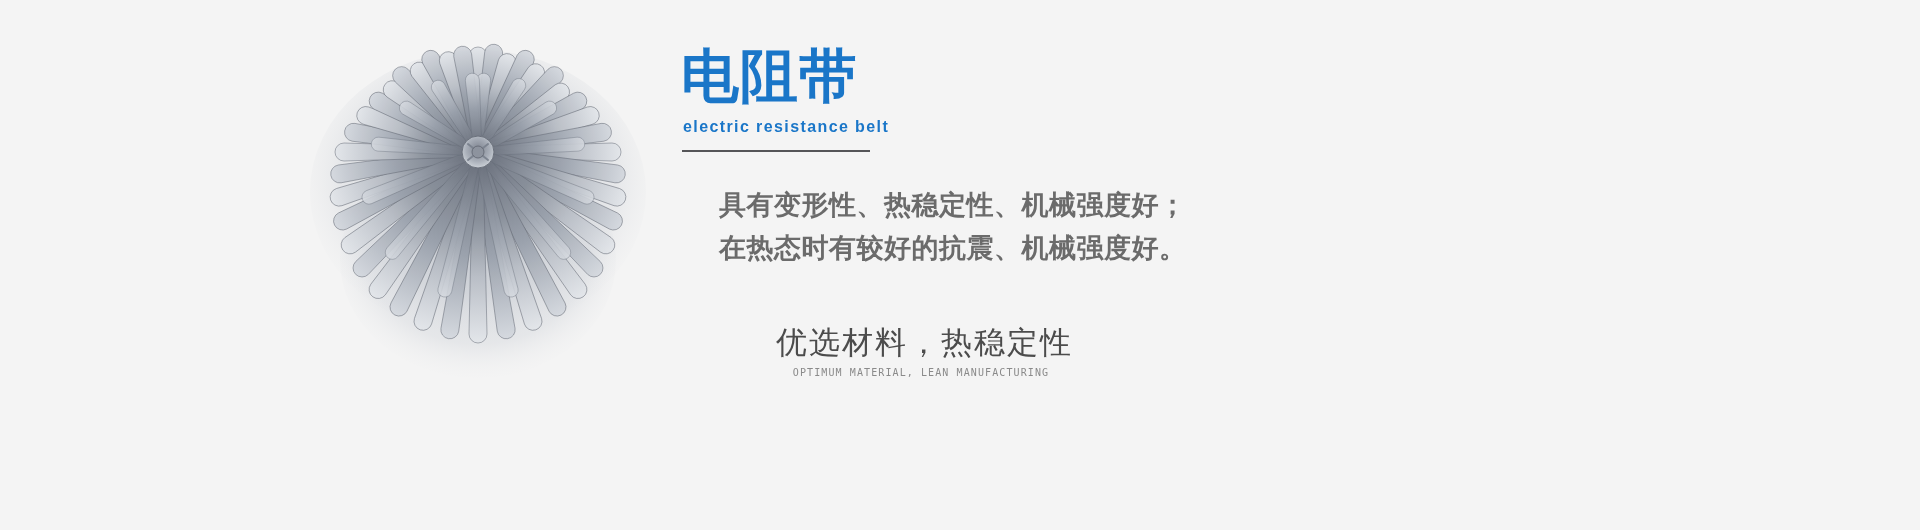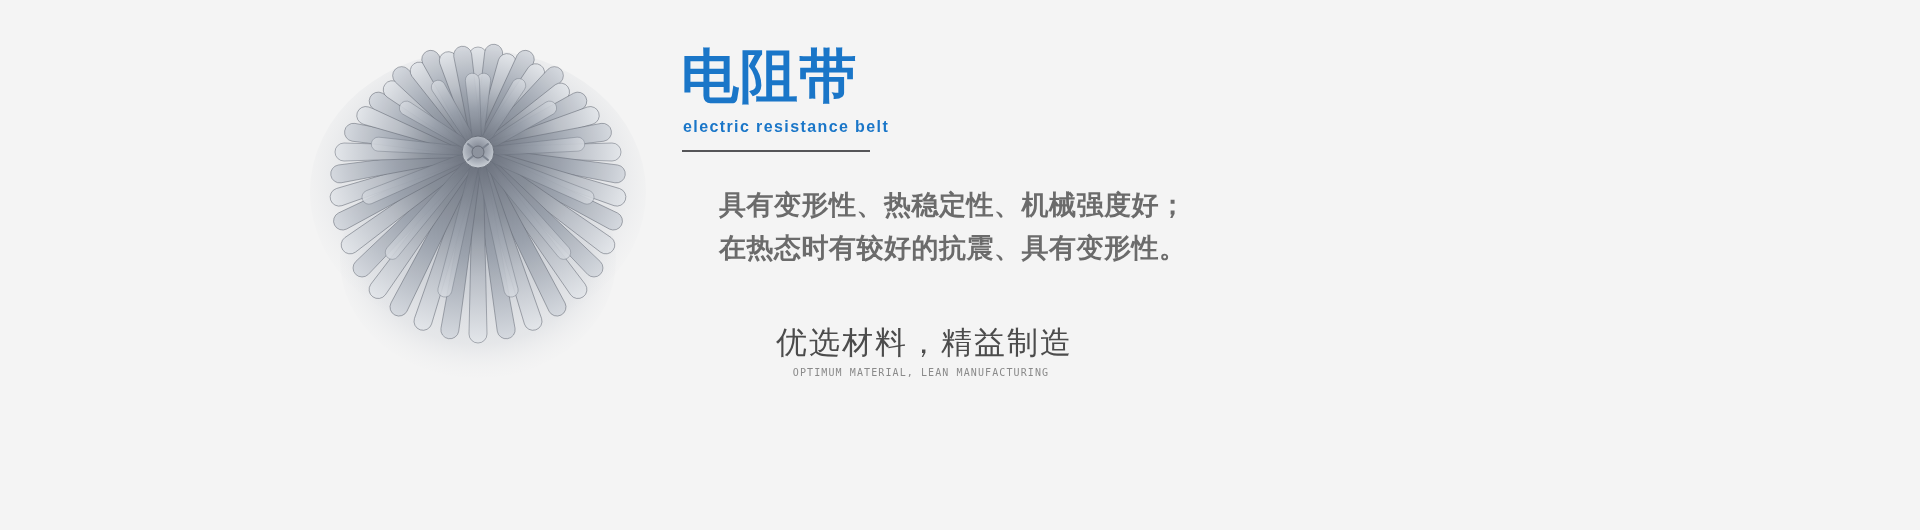--- a/index.html
+++ b/index.html
@@ -346,22 +346,22 @@
   <div class="text-col">
 
     <div class="title-cn">电阻带</div>
 
     <div class="subtitle-en">electric resistance belt</div>
 
     <div class="divider"></div>
 
     <div class="desc-block">
       <div class="desc-line">具有变形性、热稳定性、机械强度好；</div>
-      <div class="desc-line">在热态时有较好的抗震、具有变形性。</div>
+      <div class="desc-line">在热态时有较好的抗震、机械强度好。</div>
     </div>
 
     <div class="tagline">
-      <div class="tagline-cn">优选材料，精益制造</div>
+      <div class="tagline-cn">优选材料，热稳定性</div>
       <div class="tagline-en">OPTIMUM MATERIAL, LEAN MANUFACTURING</div>
     </div>
 
   </div>
 </div>
 
 </body></html>

